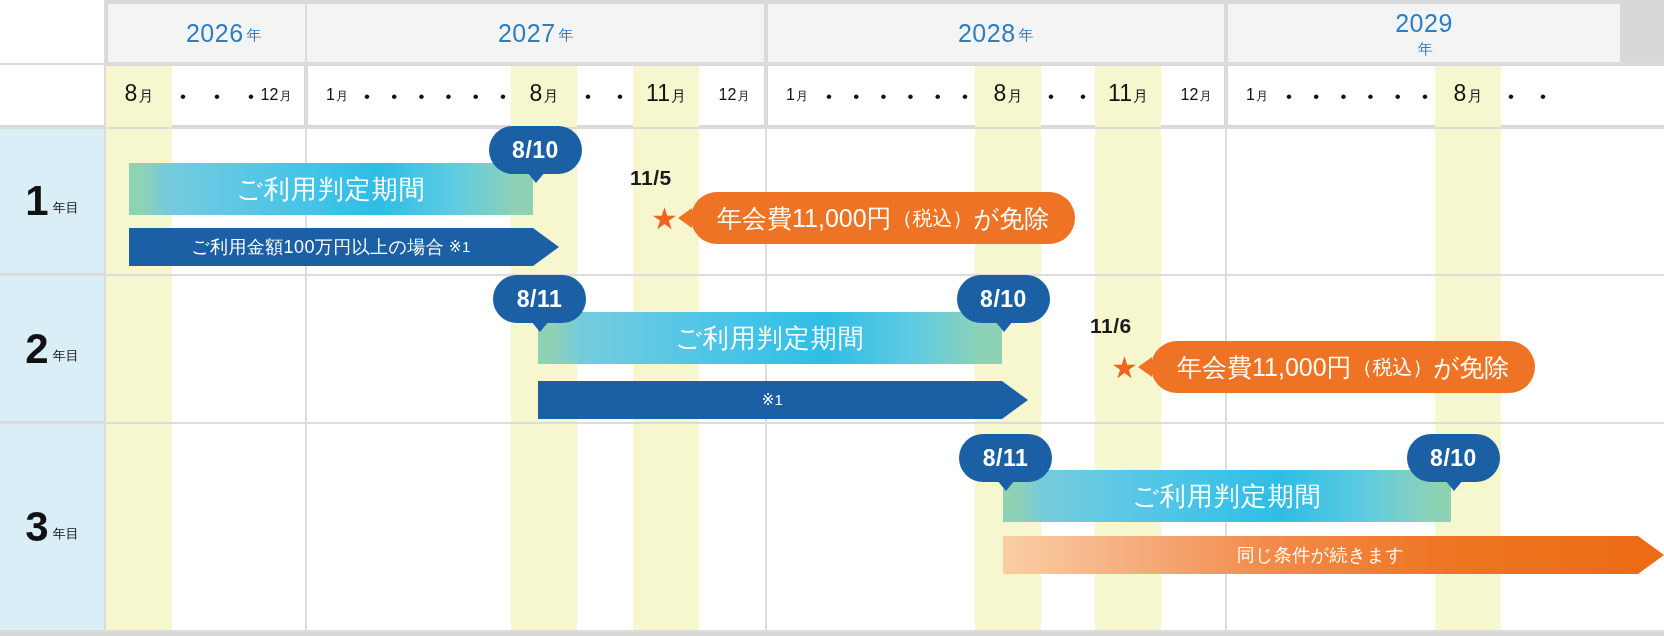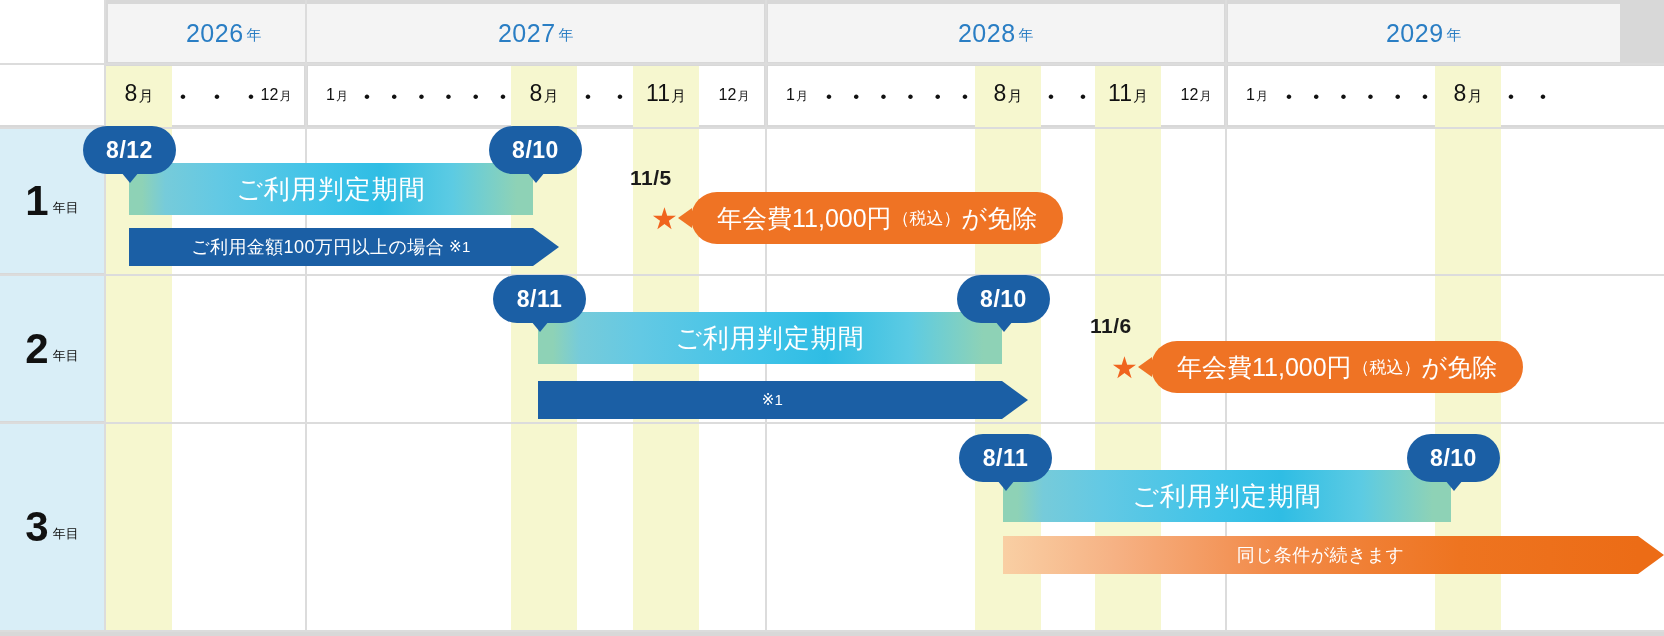--- a/index.html
+++ b/index.html
@@ -120,21 +120,21 @@
     display: flex; align-items: center; justify-content: center;
     padding: 0 26px; font-size: 25px; white-space: nowrap;
   }
   .callout::before {
     content: ""; position: absolute; left: -13px; top: 50%;
     transform: translateY(-50%);
     width: 0; height: 0;
     border-top: 10px solid transparent; border-bottom: 10px solid transparent;
     border-right: 14px solid #ef7324;
   }
-  .callout .tax { font-size: 17px; margin: 0 1px; }
+  .callout .tax { font-size: 20px; margin: 0 1px; }
 
   .star { position: absolute; color: #f0641e; font-size: 30px; z-index: 26; line-height: 1; }
   .datemark {
     position: absolute; color: #1a1a1a; font-weight: 700; font-size: 21px; z-index: 26;
     letter-spacing: .5px;
   }
 </style>
 </head>
 <body>
 
@@ -145,21 +145,21 @@
       <span class="suffix">年</span>
   </div>
   <div class="cell yearcell" style="left:308px; top:4px; width:456px; height:58px;">
     <span>2027</span>
       <span class="suffix">年</span>
   </div>
   <div class="cell yearcell" style="left:768px; top:4px; width:456px; height:58px;">
     <span>2028</span>
       <span class="suffix">年</span>
   </div>
-  <div class="cell yearcell" style="left:1228px; top:4px; width:392px; height:58px;">
+  <div class="cell yearcell" style="left:1228px; top:4px; width:392px; height:58px;flex-direction:column;">
     <span>2029</span>
       <span class="suffix">年</span>
   </div>
 
   <div class="cell" style="left:0px; top:0px; width:104px; height:125px; background:#ffffff;"></div>
 
   <div class="monthband" style="position:absolute; left:108px; top:66px; width:196px; height:59px;"></div>
   <div class="monthband" style="position:absolute; left:308px; top:66px; width:456px; height:59px;"></div>
   <div class="monthband" style="position:absolute; left:768px; top:66px; width:456px; height:59px;"></div>
   <div class="monthband" style="position:absolute; left:1228px; top:66px; width:436px; height:59px;"></div>
@@ -296,23 +296,20 @@
       <span class="suf">年目</span>
   </div>
   <div class="labelcell" style="left:0px; top:424px; width:104px; height:206px;">
     <span class="num">3</span>
       <span class="suf">年目</span>
   </div>
 
   <div class="periodbar" style="left:129px; top:163px; width:404px;">
     <span>ご利用判定期間</span>
   </div>
-  <div class="bubble" style="left:83px; top:126px; width:93px;">
-    <span>8/12</span>
-  </div>
   <div class="bubble" style="left:489px; top:126px; width:93px;">
     <span>8/10</span>
   </div>
   <div class="arrowbar" style="left:129px; top:228px; width:404px;">
     <span>ご利用金額100万円以上の場合</span>
       <span class="note">※1</span>
   </div>
   <div class="datemark" style="left:630px; top:166px;">
     <span>11/5</span>
   </div>

